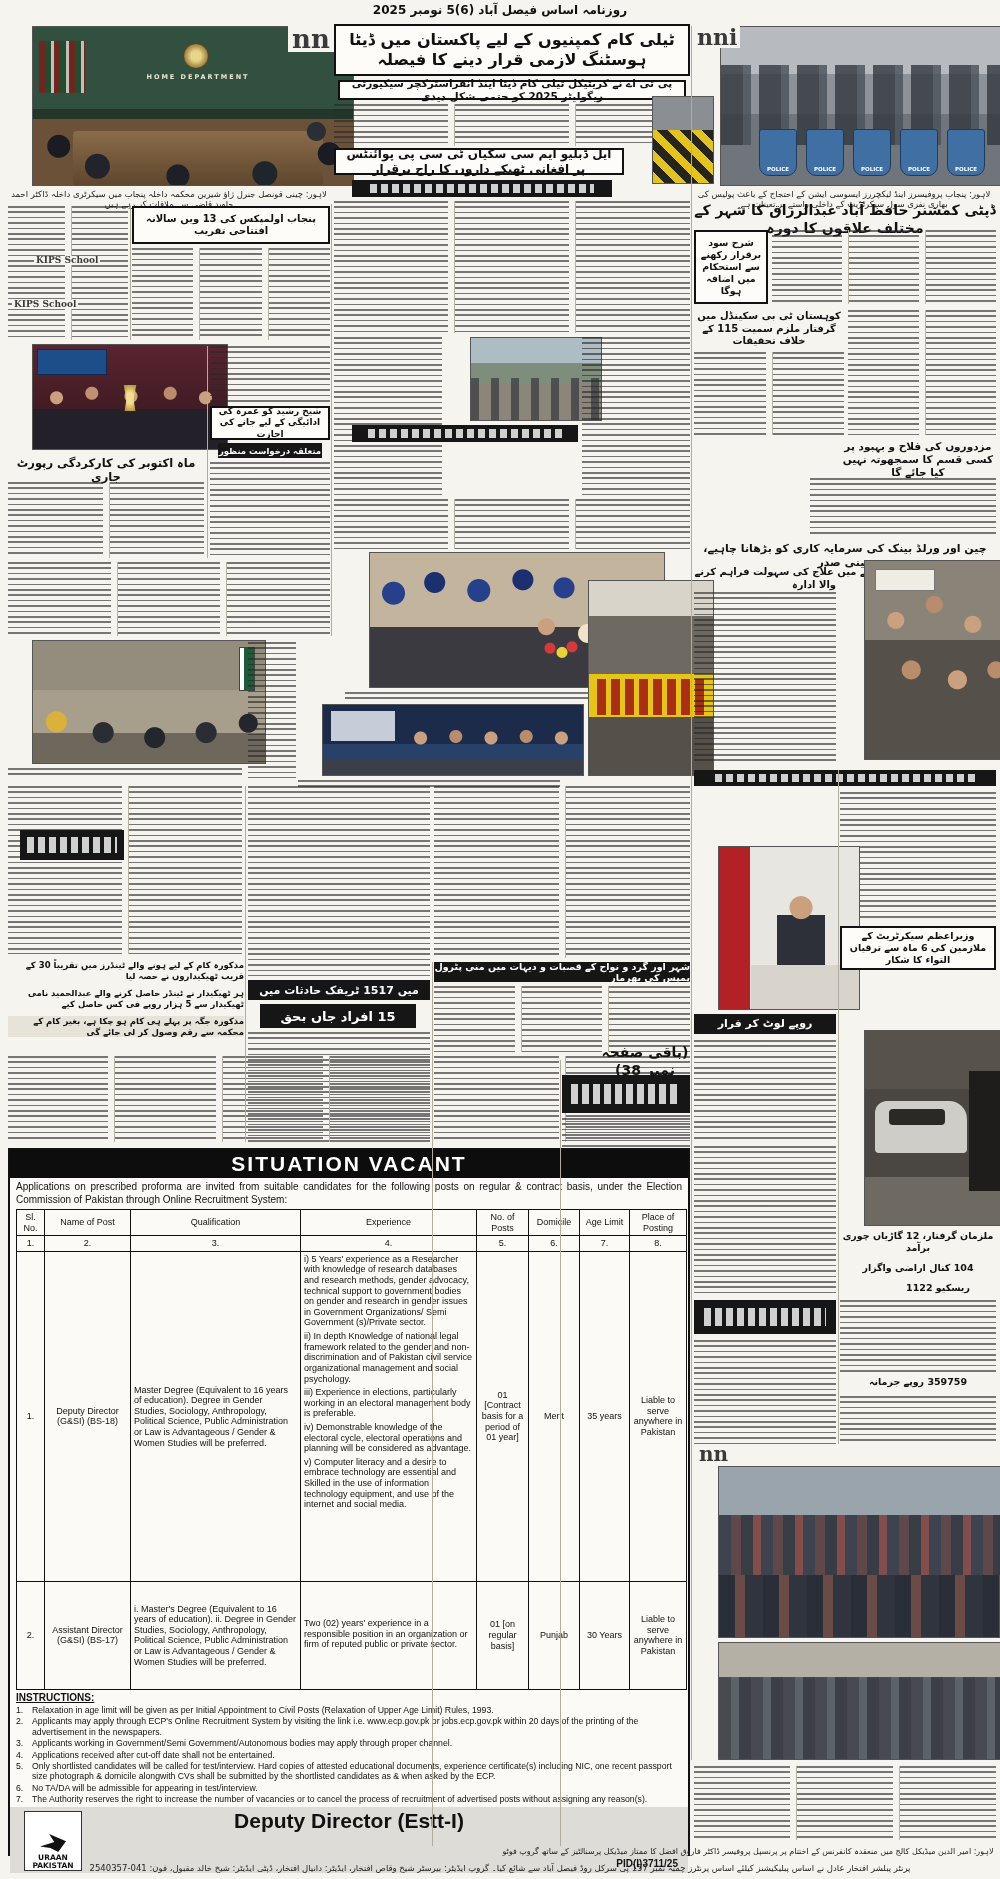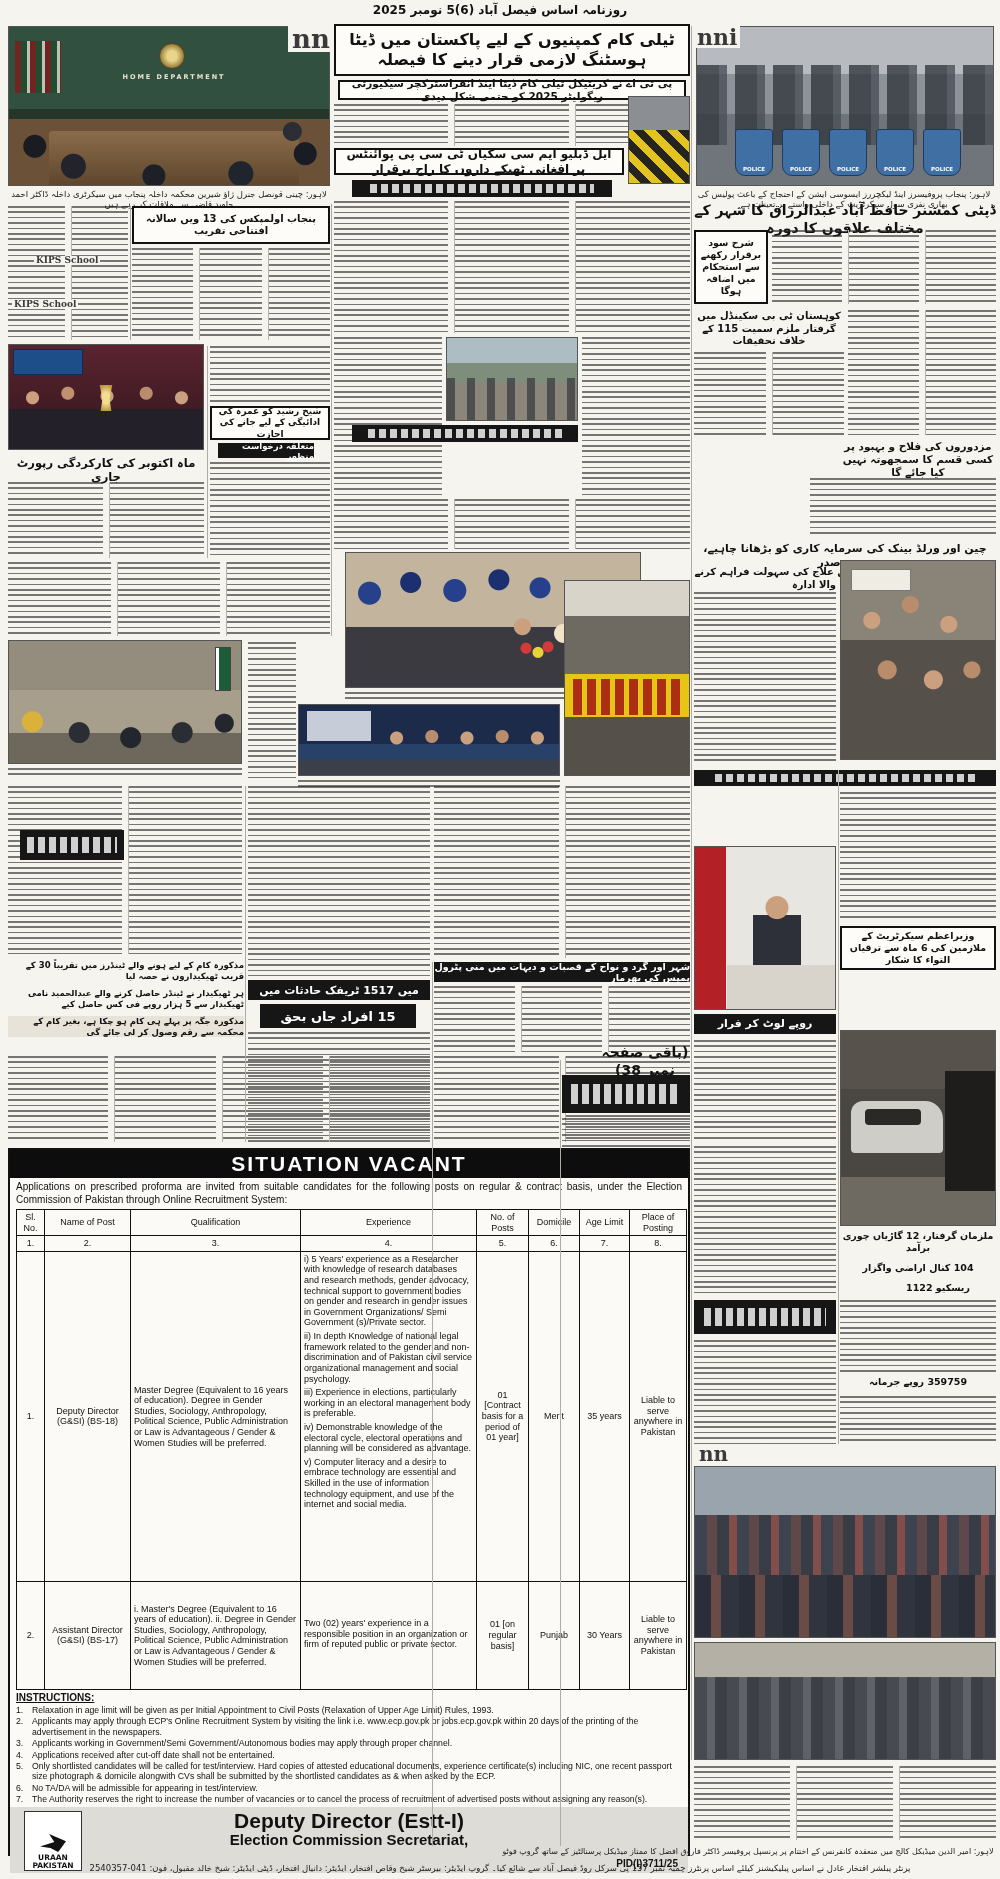--- a/index.html
+++ b/index.html
@@ -1,21 +1,21 @@
 <!DOCTYPE html>
 <html><head>
 <meta charset="utf-8">
 <style>
   html,body{margin:0;padding:0;background:#e8e6e0;}
   #page{position:relative;width:1000px;height:1879px;margin:0 auto;background:#f6f4ee;
         font-family:"DejaVu Sans",sans-serif;color:#111;overflow:hidden;}
   .abs{position:absolute;box-sizing:border-box;}
   .ur{direction:rtl;unicode-bidi:embed;}
   .hed{font-weight:bold;text-align:center;line-height:1.25;}
-  .photo{border:1px solid #555;overflow:hidden;background:#999;}
+  .photo{border:1px solid #555;overflow:hidden;background:#999;margin-left:24px;}
   .cap{font-size:8.5px;text-align:center;color:#222;line-height:1.2;}
   
   .sim{background-image:repeating-linear-gradient(to bottom,rgba(40,40,40,.62) 0 1.6px,transparent 1.6px 5.4px);}
   .simcols{display:flex;gap:6px;}
   .simcols>div{flex:1;background-image:repeating-linear-gradient(to bottom,rgba(40,40,40,.62) 0 1.6px,transparent 1.6px 5.4px);border-left:1px solid #b6b2a8;}
   .simcols>div:first-child{border-left:none;}
   
   .bsim{background:#161616;display:flex;align-items:center;justify-content:center;}
   .bsim>div{width:86%;height:55%;background-image:repeating-linear-gradient(90deg,rgba(255,255,255,.8) 0 7px,transparent 7px 11px);}
   .bar{background:#161616;color:#fff;display:flex;align-items:center;justify-content:center;font-weight:bold;}
@@ -157,21 +157,21 @@
       radial-gradient(circle at 70% 24%,#b98c6c 0 6px,transparent 7px),
       radial-gradient(circle at 88% 30%,#caa07e 0 6px,transparent 7px),
       linear-gradient(transparent 0 45%,#23202a 45% 100%);"></div>
     <div class="abs" style="left:88px;top:40px;width:18px;height:26px;background:radial-gradient(#f3dd8e 30%,#b8923c 75%);clip-path:polygon(15% 0,85% 0,70% 55%,80% 100%,20% 100%,30% 55%);"></div>
   </div>
 
   <div class="abs sim" style="left:210px;top:346px;width:120px;height:58px;"></div>
   <div class="abs hbox" style="left:210px;top:406px;width:120px;height:34px;">
     <div class="ur hed" style="font-size:9px;padding:1px;">شیخ رشید کو عمرہ کی ادائیگی کے لیے جانے کی اجازت</div>
   </div>
-  <div class="abs bar" style="left:218px;top:443px;width:96px;height:15px;">
+  <div class="abs bar" style="left:218px;top:443px;width:104px;height:15px;">
     <div class="ur" style="font-size:8.5px;">متعلقہ درخواست منظور</div>
   </div>
   <div class="abs sim" style="left:210px;top:462px;width:120px;height:96px;"></div>
 
   <div class="abs ur hed" style="left:8px;top:456px;width:196px;font-size:11.5px;">ماہ اکتوبر کی کارکردگی رپورٹ جاری</div>
   <div class="abs simcols" style="left:8px;top:482px;width:196px;height:76px;">
       <div></div>
       <div></div>
     </div>
   <div class="abs simcols" style="left:8px;top:562px;width:322px;height:74px;">
@@ -450,21 +450,20 @@
           <span>The Authority reserves the right to increase the number of vacancies or to cancel the process of recruitment of advertised posts without assigning any reason(s).</span>
         </div>
     </div>
     <div class="adfoot abs" style="left:0;bottom:0;width:100%;height:66px;">
       <div class="logo">
         <div class="bird"></div>
         <div>URAAN</div>
         <div>PAKISTAN</div>
       </div>
       <div class="sig1" style="padding-top:3px;">Deputy Director (Estt-I)</div>
-      <div class="sig2">Election Commission Secretariat,</div>
       <div class="pid">PID(I)3711/25</div>
     </div>
   </div>
 
   <div class="abs ur cap" style="left:500px;top:1847px;width:496px;font-size:8px;">لاہور: امیر الدین میڈیکل کالج میں منعقدہ کانفرنس کے اختتام پر پرنسپل پروفیسر ڈاکٹر فاروق افضل کا ممتاز میڈیکل پرسنالٹیز کے ساتھ گروپ فوٹو</div>
   <div class="abs ur cap" style="left:0;top:1863px;width:1000px;font-size:8.5px;">پرنٹر پبلشر افتخار عادل نے اساس پبلیکیشنز کیلئے اساس پرنٹرز چمبہ نمبر 157 پی سرکل روڈ فیصل آباد سے شائع کیا۔ گروپ ایڈیٹر: بیرسٹر شیخ وقاص افتخار، ایڈیٹر: دانیال افتخار، ڈپٹی ایڈیٹر: شیخ خالد مقبول، فون: 041-2540357</div>
 
   <div class="abs vrule" style="left:331px;top:204px;height:432px;"></div>
   <div class="abs vrule" style="left:691px;top:26px;height:1734px;"></div>
   <div class="abs vrule" style="left:130px;top:206px;height:134px;"></div>

